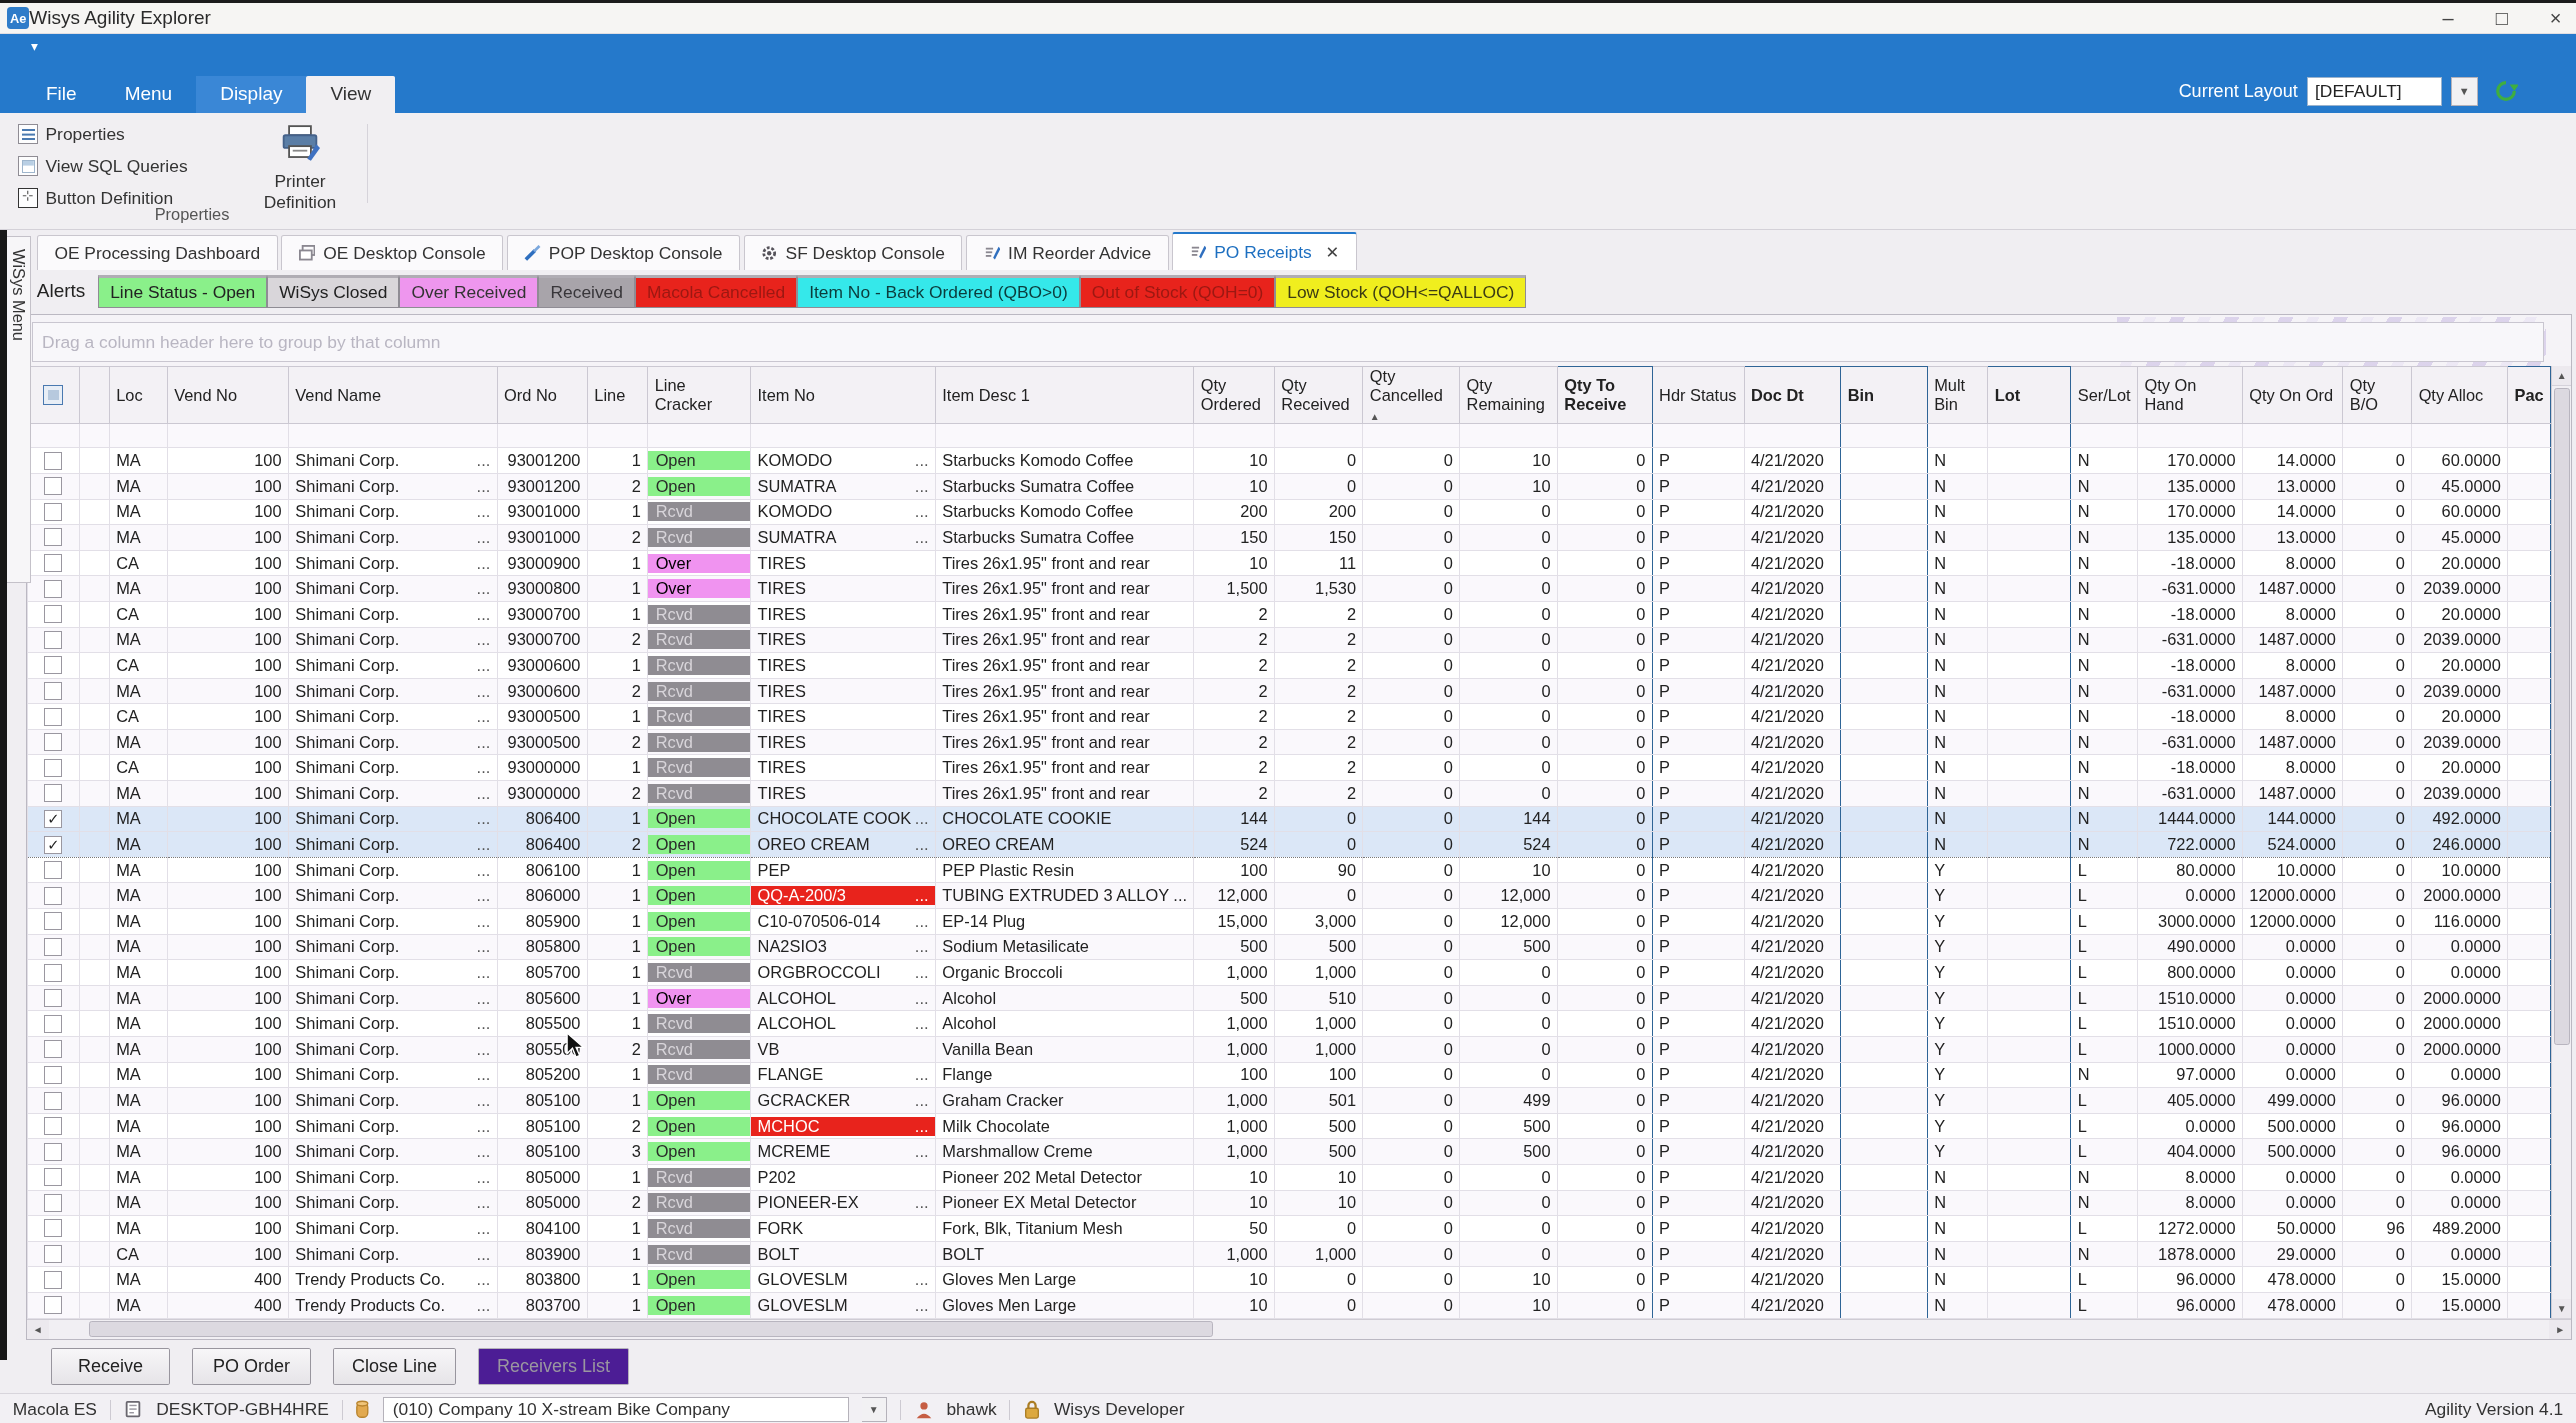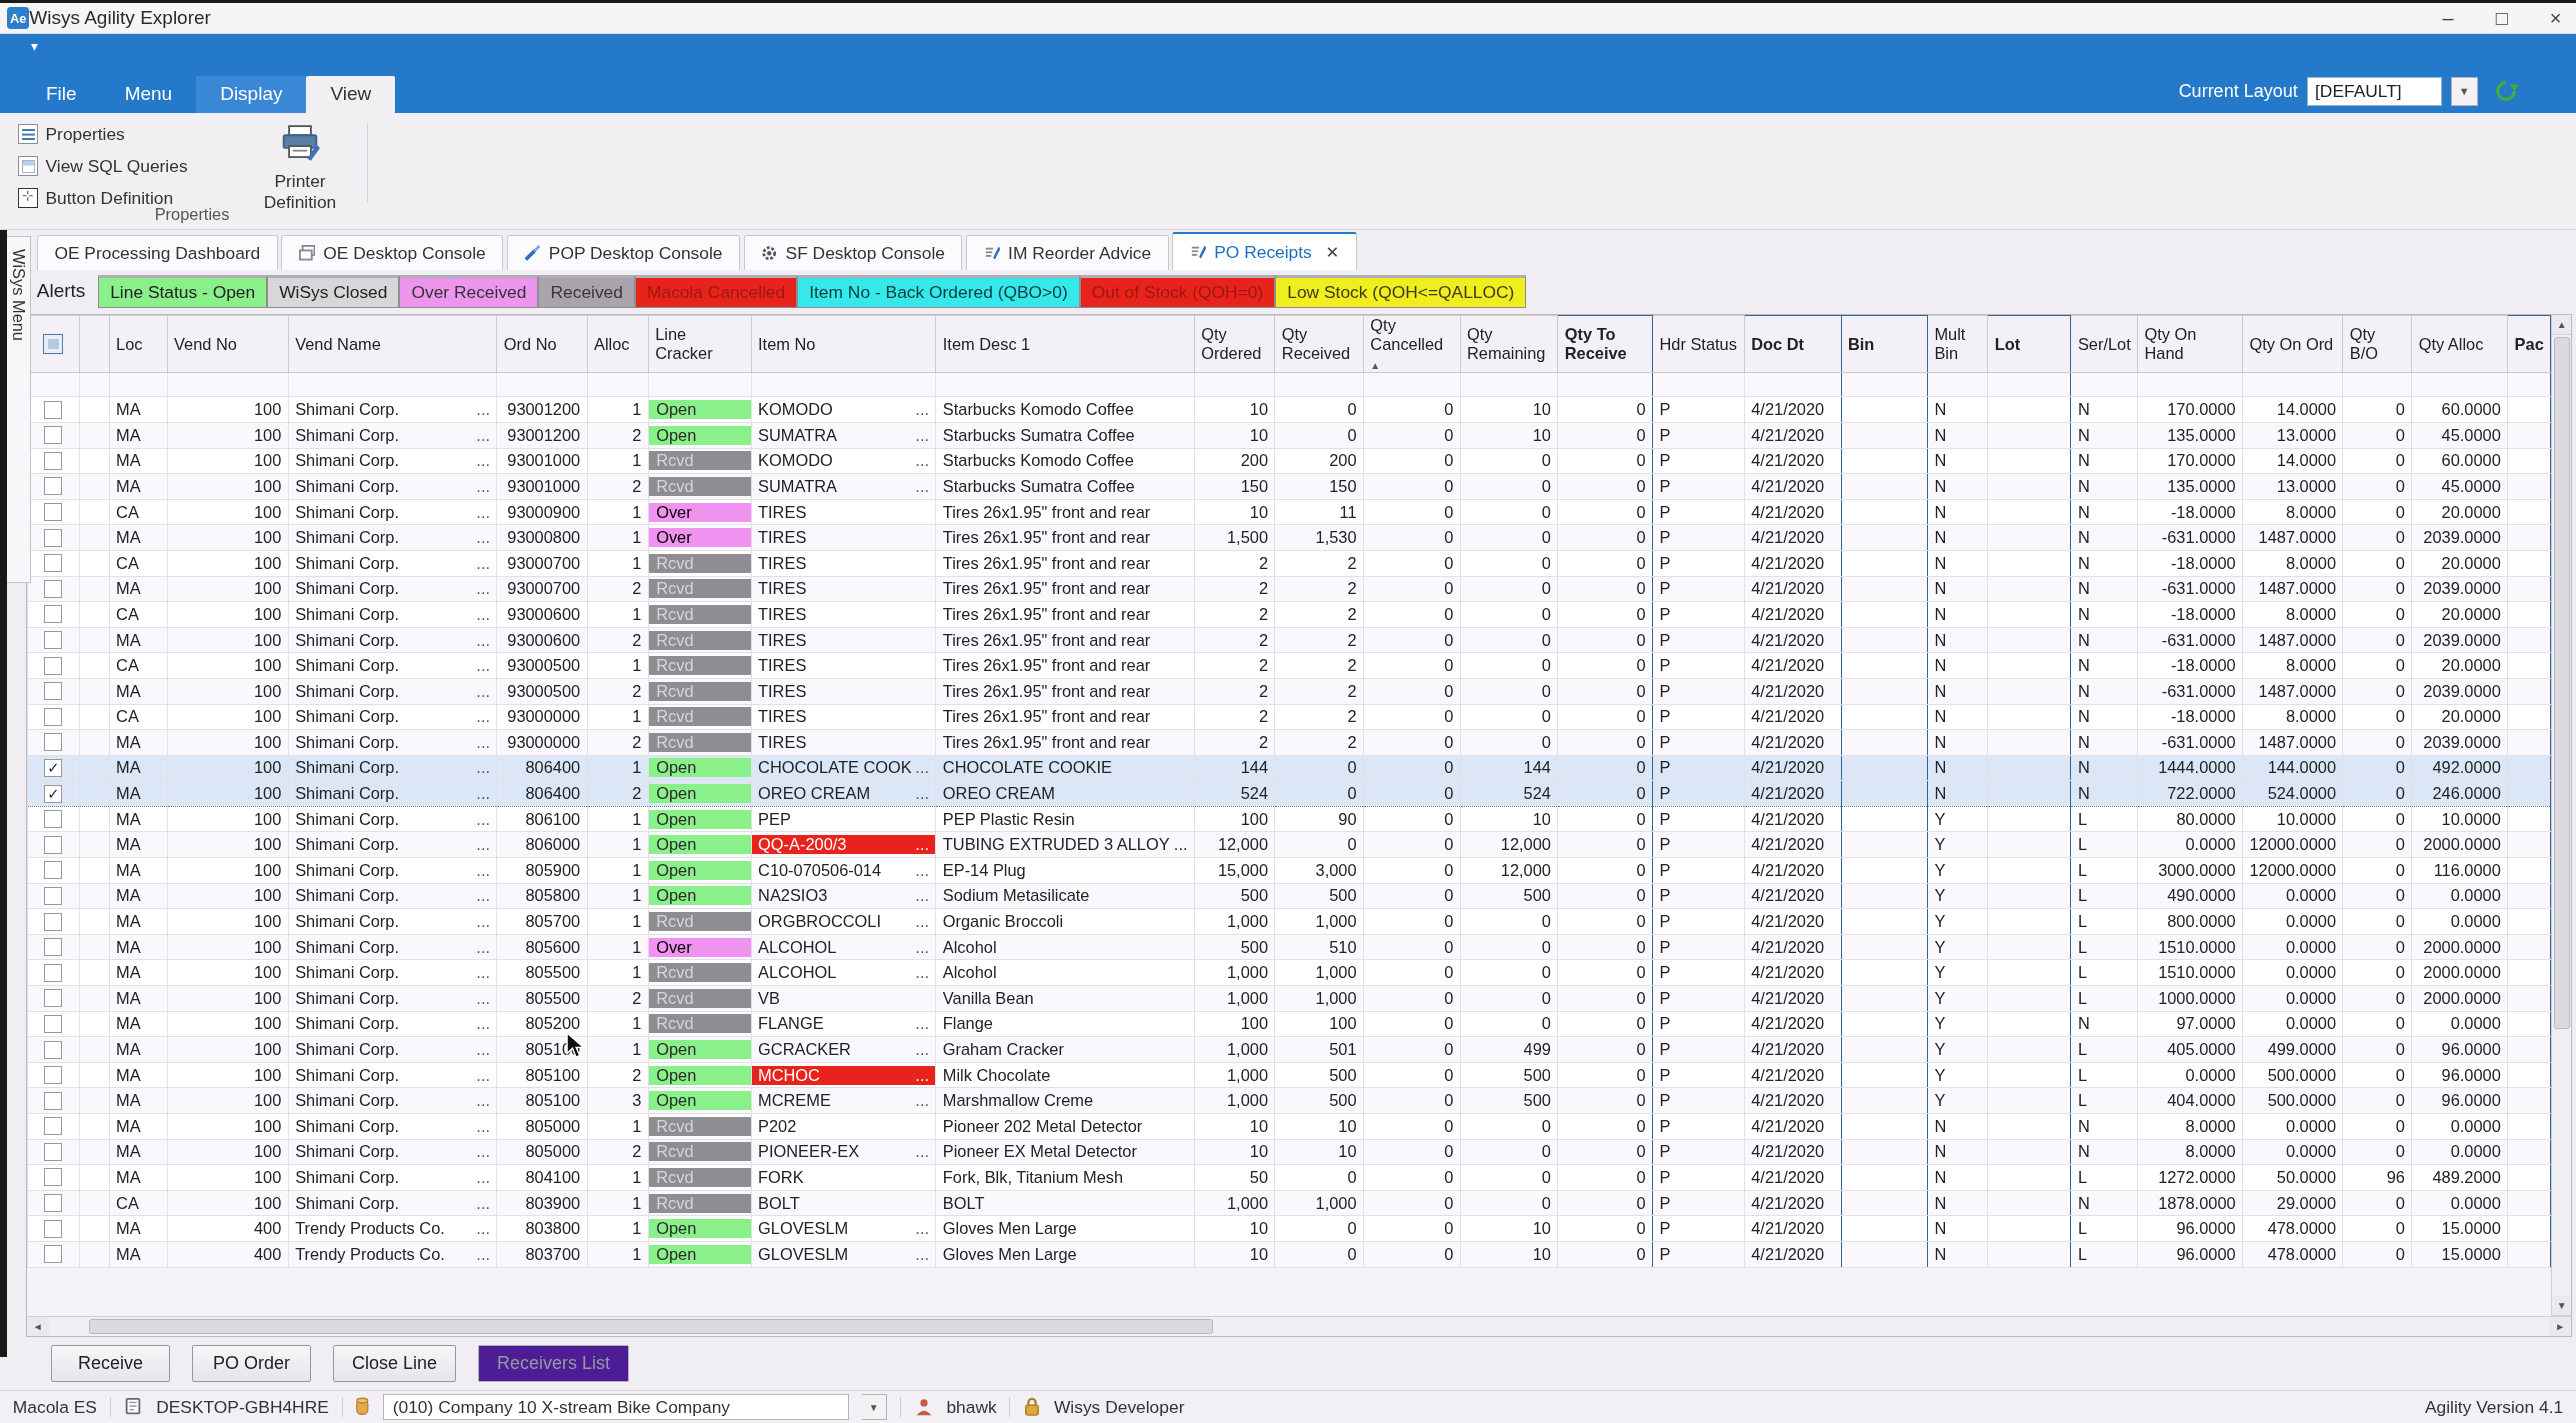--- a/index.html
+++ b/index.html
@@ -254,32 +254,33 @@
     </div>
   </div>
 
   <div class="alertsrow">
     <span class="alertslabel">Alerts</span>
     <span id="badges"><span class="badge" style="background: rgb(138, 240, 138); color: rgb(34, 34, 34);">Line Status - Open</span><span class="badge" style="background: rgb(217, 214, 218); color: rgb(34, 34, 34);">WiSys Closed</span><span class="badge" style="background: rgb(238, 150, 238); color: rgb(51, 51, 51);">Over  Received</span><span class="badge" style="background: rgb(168, 164, 170); color: rgb(56, 54, 58);">Received</span><span class="badge" style="background: rgb(232, 35, 28); color: rgb(156, 24, 18);">Macola Cancelled</span><span class="badge" style="background: rgb(53, 232, 234); color: rgb(12, 60, 60);">Item No - Back Ordered (QBO&gt;0)</span><span class="badge" style="background: rgb(232, 35, 28); color: rgb(156, 24, 18);">Out of Stock (QOH=0)</span><span class="badge" style="background: rgb(240, 238, 30); color: rgb(60, 60, 20);">Low Stock (QOH&lt;=QALLOC)</span></span>
   </div>
 
   <div class="panel">
     <div class="stripes"></div>
+    <div class="groupbar">Drag a column header here to group by that column</div>
     <div class="gridzone">
       <div class="tablewrap">
         <table>
           <thead>
               <tr id="headrow">
                 <th style="width: 57px;"><div class="cbhdr"></div></th>
                 <th style="width: 33px;"></th>
                 <th style="width: 62px;">Loc</th>
                 <th style="width: 137px;">Vend No</th>
                 <th style="width: 215px;">Vend Name</th>
                 <th style="width: 91px;">Ord No</th>
-                <th style="width: 64px;">Alloc</th>
+                <th style="width: 64px;">Line</th>
                 <th style="width: 110px;">Line Cracker</th>
                 <th style="width: 153px;">Item No</th>
                 <th style="width: 222px;">Item Desc 1</th>
                 <th style="width: 82px;">Qty
 Ordered</th>
                 <th style="width: 90px;">Qty
 Received</th>
                 <th style="width: 99px;">Qty
 Cancelled<span style="font-size: 10px; color: rgb(85, 85, 85);"> ▲</span></th>
                 <th style="width: 99px;">Qty

